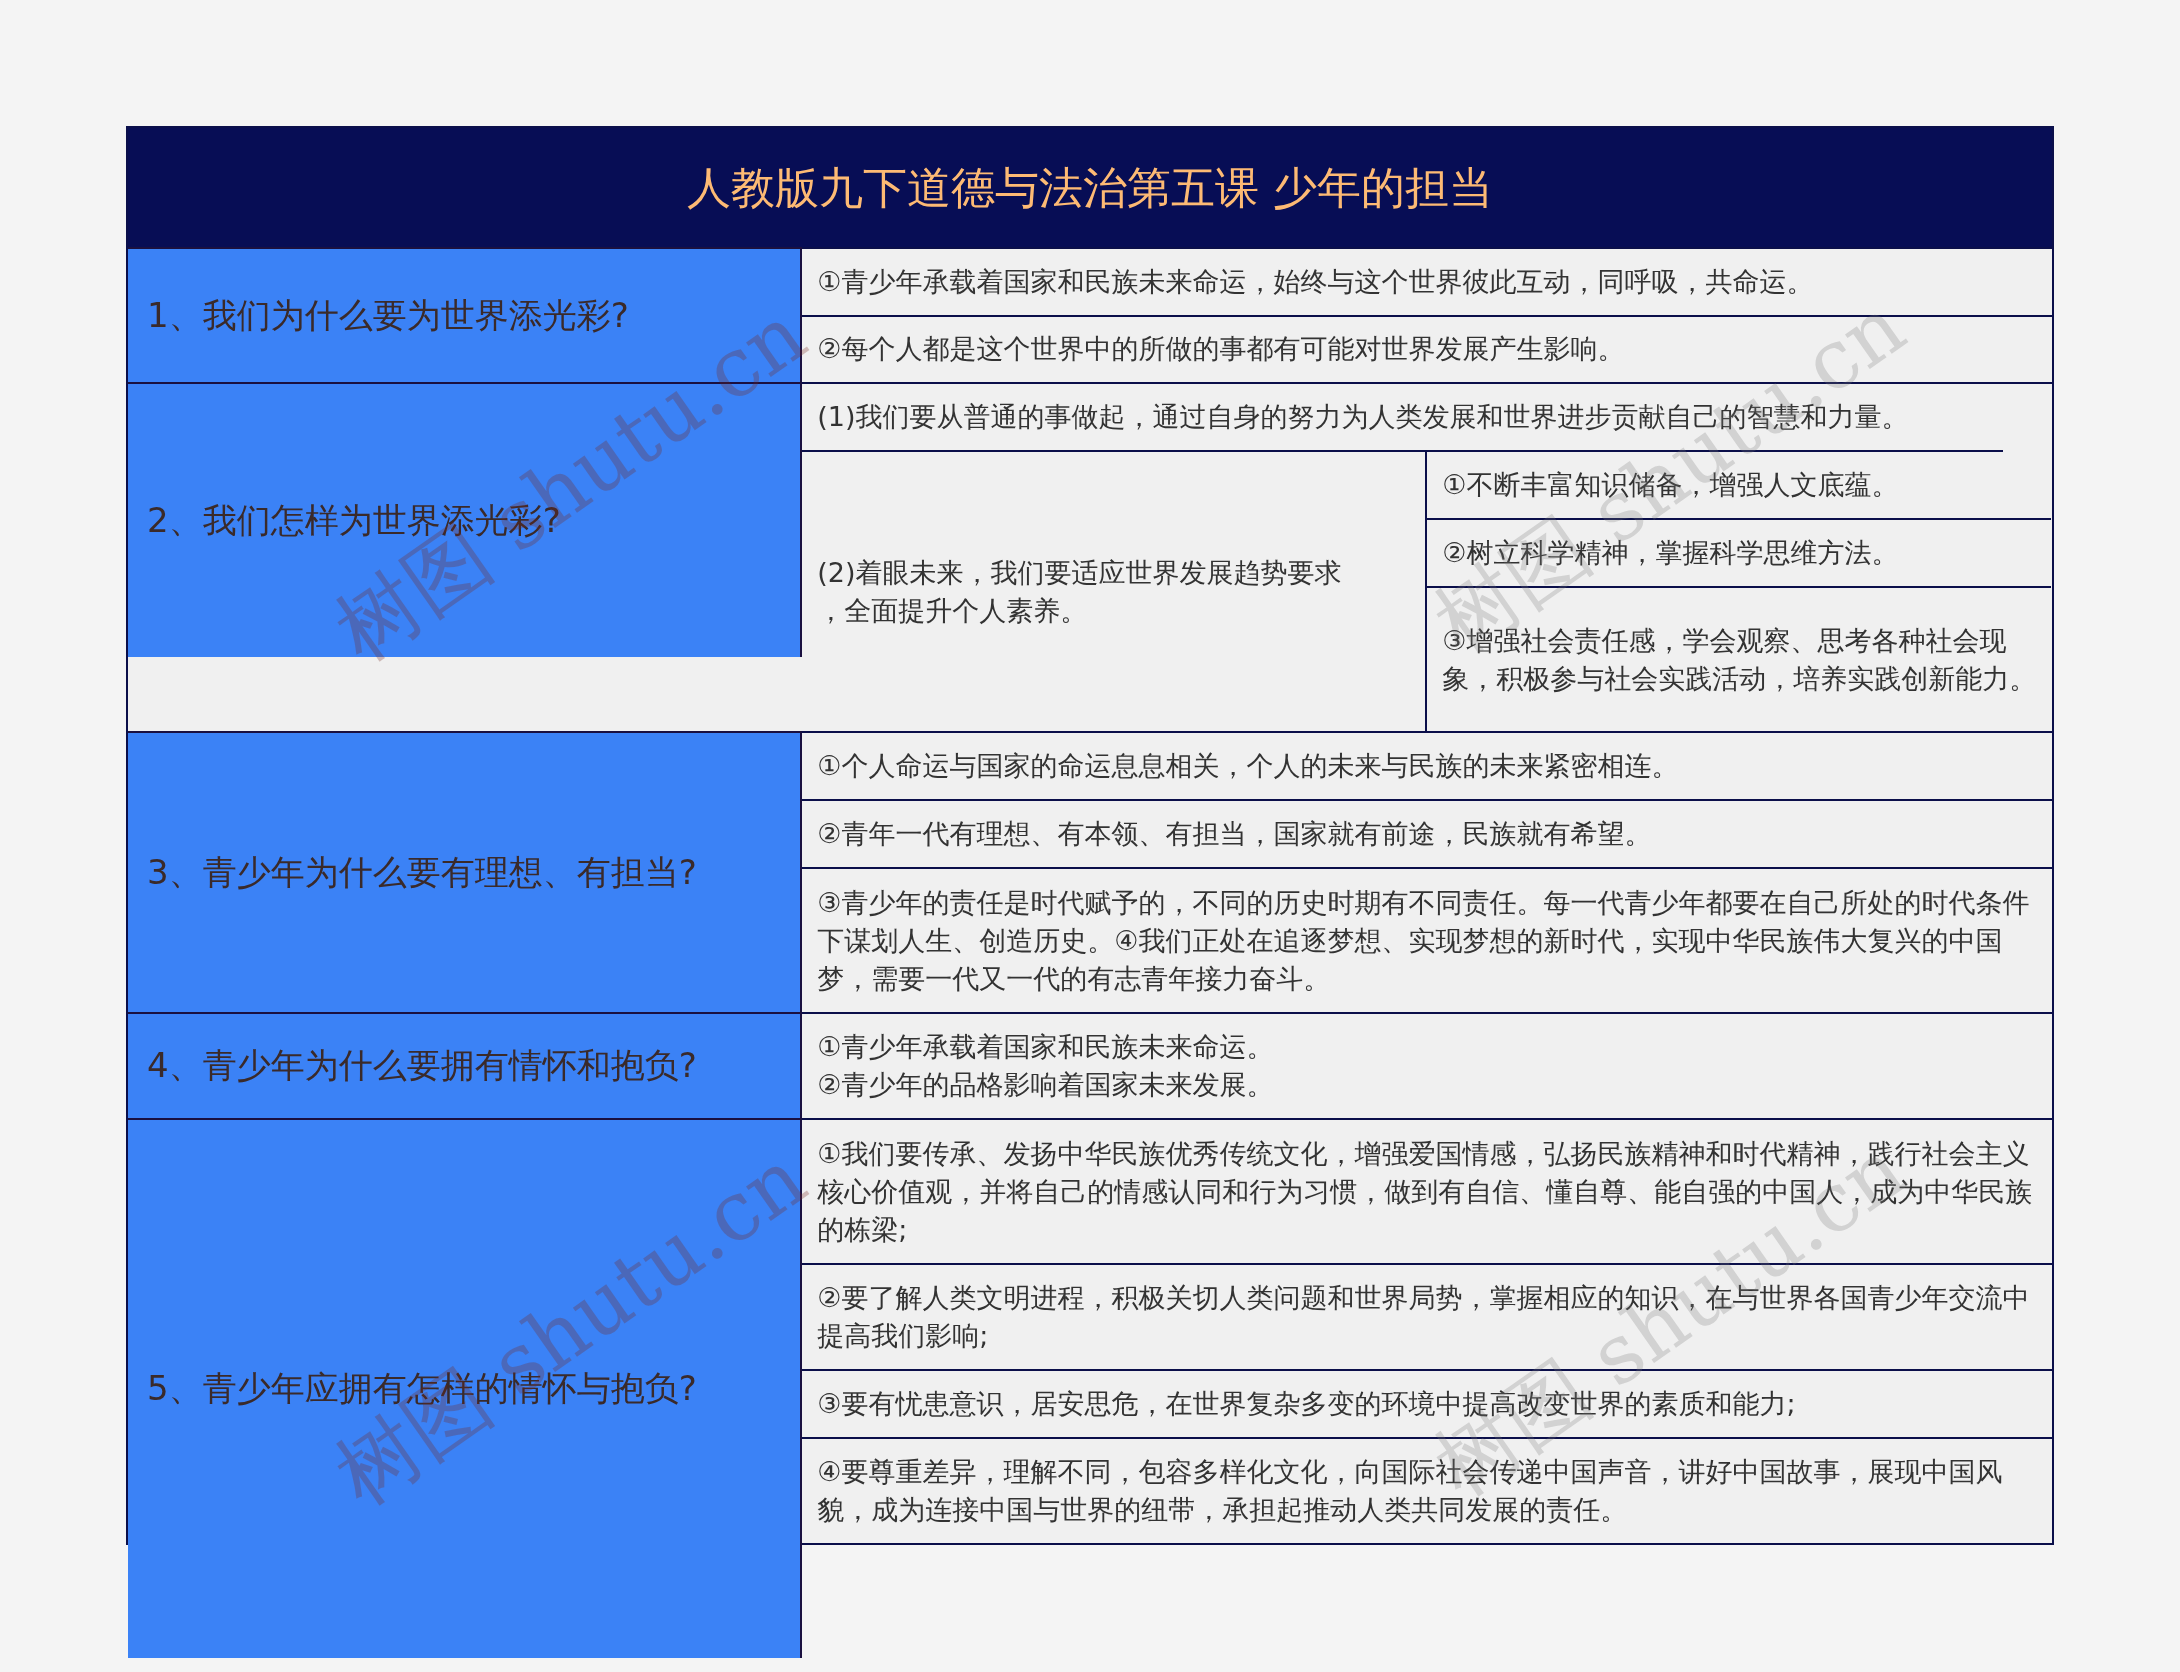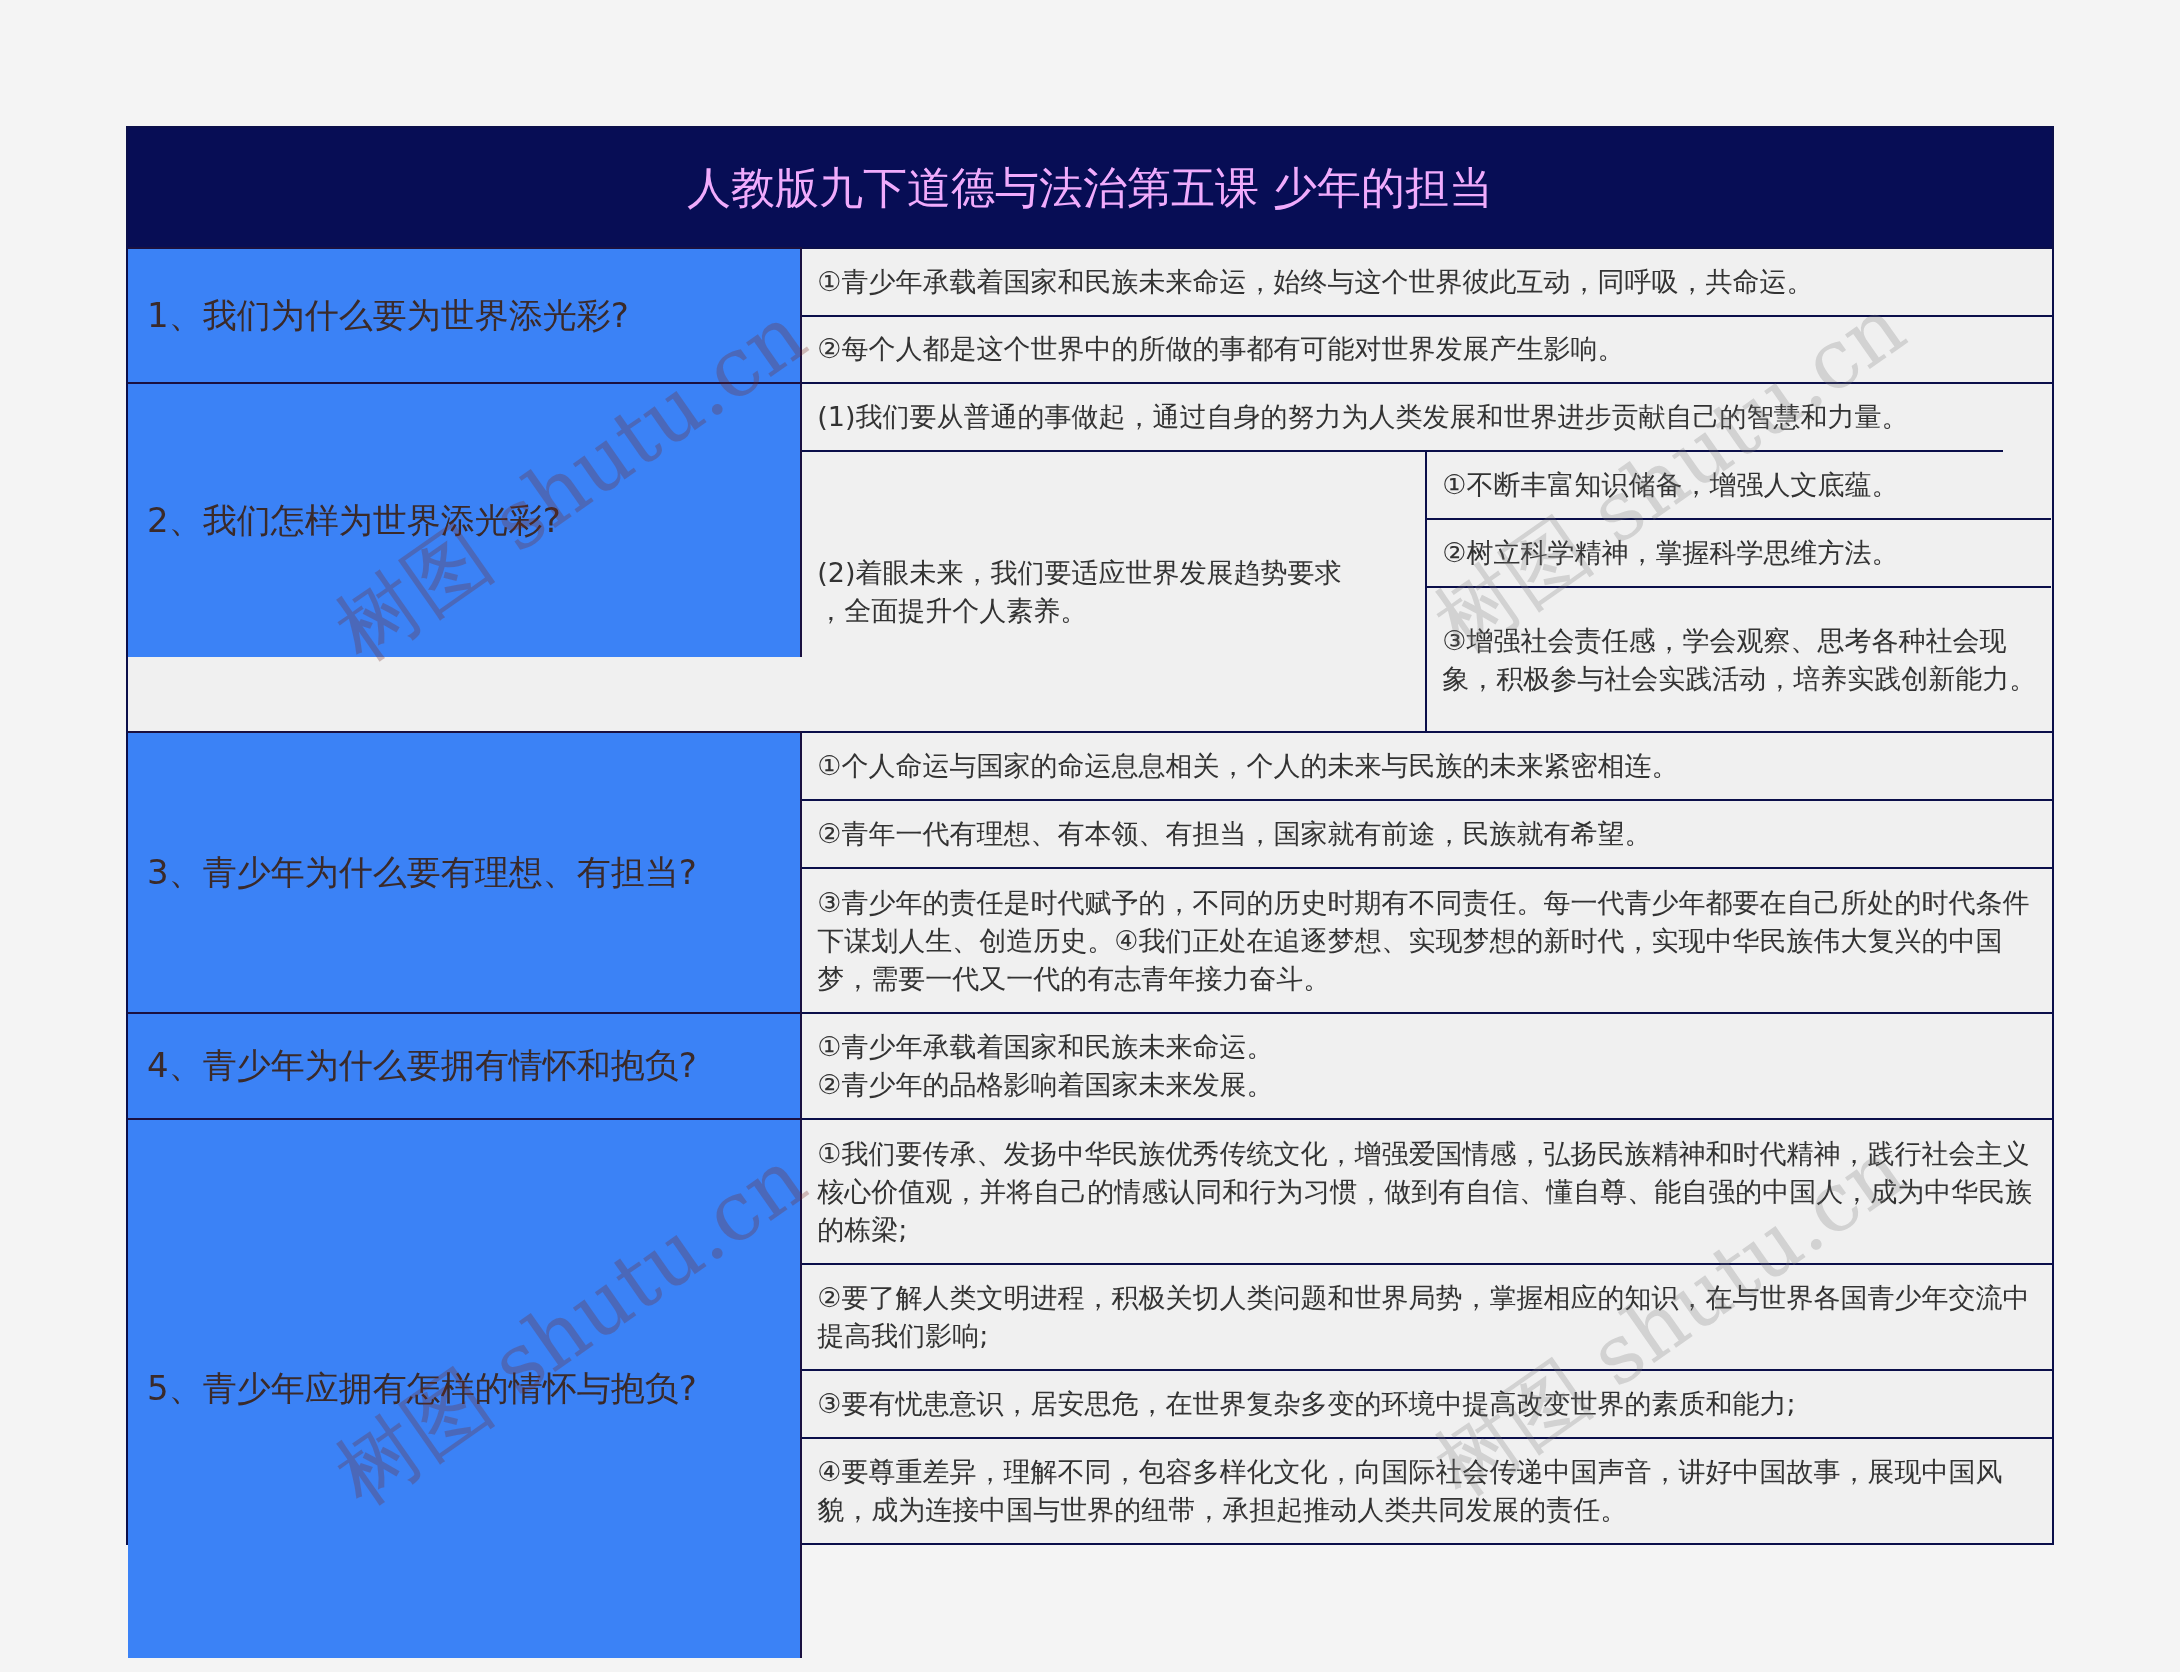--- a/index.html
+++ b/index.html
@@ -15,21 +15,21 @@
     left: 126px; top: 126px;
     width: 1928px; height: 1419px;
     box-sizing: border-box;
     border: 2.6px solid #0b0f4a;
     background: #f0f0f0;
   }
   .header {
     position: absolute; left: 0; top: 0; right: 0; height: 120px;
     background: #070d55;
     display: flex; align-items: center; justify-content: center;
-    color: #f0abfc;
+    color: #fdba74;
     font-size: 44px;
     letter-spacing: 0px;
   }
   .cell {
     position: absolute;
     box-sizing: border-box;
     display: flex; align-items: center;
     color: #333333;
   }
   .label {

